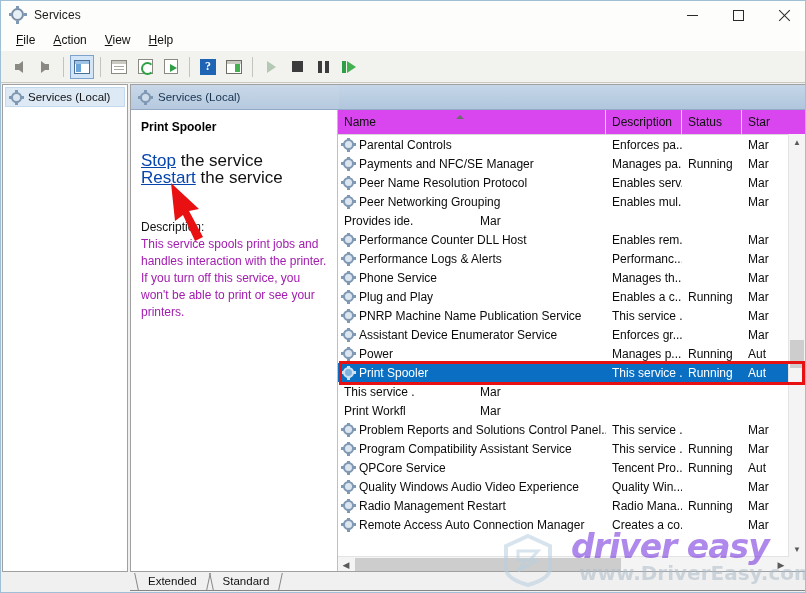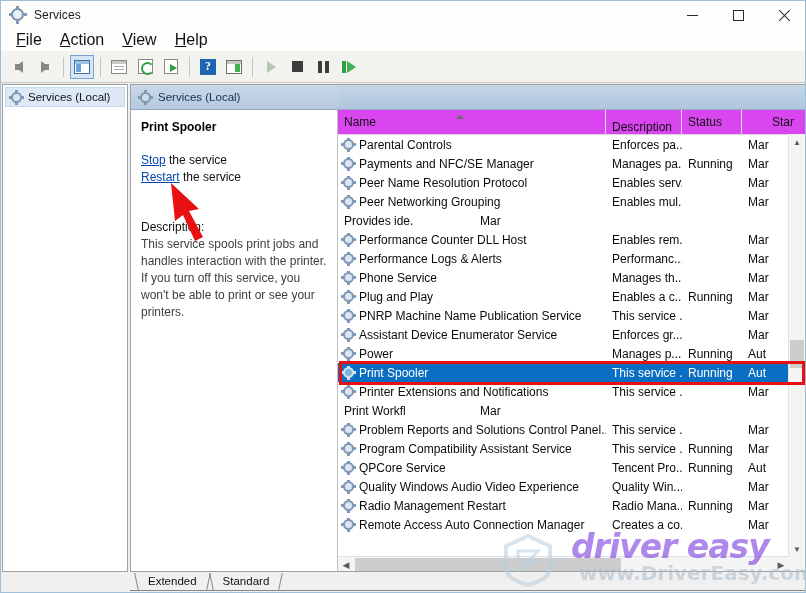--- a/index.html
+++ b/index.html
@@ -77,21 +77,21 @@
     position: absolute;
     left: 0; top: 28px;
     width: 806px; height: 22px;
     background: #fdfdfb;
     display: flex;
     align-items: center;
     padding-left: 6px;
     box-sizing: border-box;
   }
   .menu-item {
-    font-size: 16px;
+    font-size: 12px;
     color: #111;
     padding: 3px 9px 3px 9px;
     white-space: nowrap;
   }
   .menu-item u { text-decoration: underline; }
 
   
   .toolbar {
     position: absolute;
     left: 0; top: 50px;
@@ -296,37 +296,37 @@
     box-sizing: border-box;
     position: relative;
   }
   .detail-title {
     font-size: 12px;
     font-weight: bold;
     color: #000;
     margin-bottom: 18px;
   }
   .detail-link-row {
-    font-size: 12px;
+    font-size: 17px;
     color: #111;
     line-height: 17px;
   }
   .detail-link {
     color: #0645ad;
     text-decoration: underline;
   }
   .detail-desc-label {
     font-size: 12px;
     color: #111;
     margin-top: 33px;
     line-height: 17px;
   }
   .detail-desc-body {
     font-size: 12px;
-    color: #404040;
+    color: #a21caf;
     line-height: 17px;
   }
 
   
   .list-pane {
     flex: 1;
     position: relative;
     background: #ffffff;
     overflow: hidden;
   }
@@ -343,23 +343,23 @@
     display: flex;
     align-items: center;
     padding-left: 6px;
     box-sizing: border-box;
     border-right: 1px solid #e2e2e2;
     position: relative;
     white-space: nowrap;
     overflow: hidden;
   }
   .col-name   { width: 268px; }
-  .col-desc   { width: 76px; align-items: flex-end; }
+  .col-desc   { width: 76px; }
   .col-status { width: 60px; }
-  .col-start  { width: 34px; border-right: none; margin-left: 24px; }
+  .col-start  { width: 34px; border-right: none; }
   .sort-caret {
     position: absolute;
     left: 118px; top: 5px;
     width: 0; height: 0;
     border-left: 4px solid transparent;
     border-right: 4px solid transparent;
     border-bottom: 4px solid #6c6c6c;
   }
 
   .rows {
@@ -882,30 +882,20 @@
                   <span class="g-tooth t3"></span>
                   <span class="g-tooth t4"></span>
                 </span>
                 <span>Print Spooler</span>
               </div>
               <div class="cell cell-desc">This service ...</div>
               <div class="cell cell-status">Running</div>
               <div class="cell cell-start">Aut</div>
             </div>
             <div class="row">
-              <div class="cell cell-name">
-                <span class="gear">
-                  <span class="g-outer"></span>
-                  <span class="g-tooth t1"></span>
-                  <span class="g-tooth t2"></span>
-                  <span class="g-tooth t3"></span>
-                  <span class="g-tooth t4"></span>
-                </span>
-                <span>Printer Extensions and Notifications</span>
-              </div>
               <div class="cell cell-desc">This service ...</div>
               <div class="cell cell-status"></div>
               <div class="cell cell-start">Mar</div>
             </div>
             <div class="row">
               <div class="cell cell-desc">Print Workfl</div>
               <div class="cell cell-status"></div>
               <div class="cell cell-start">Mar</div>
             </div>
             <div class="row">

